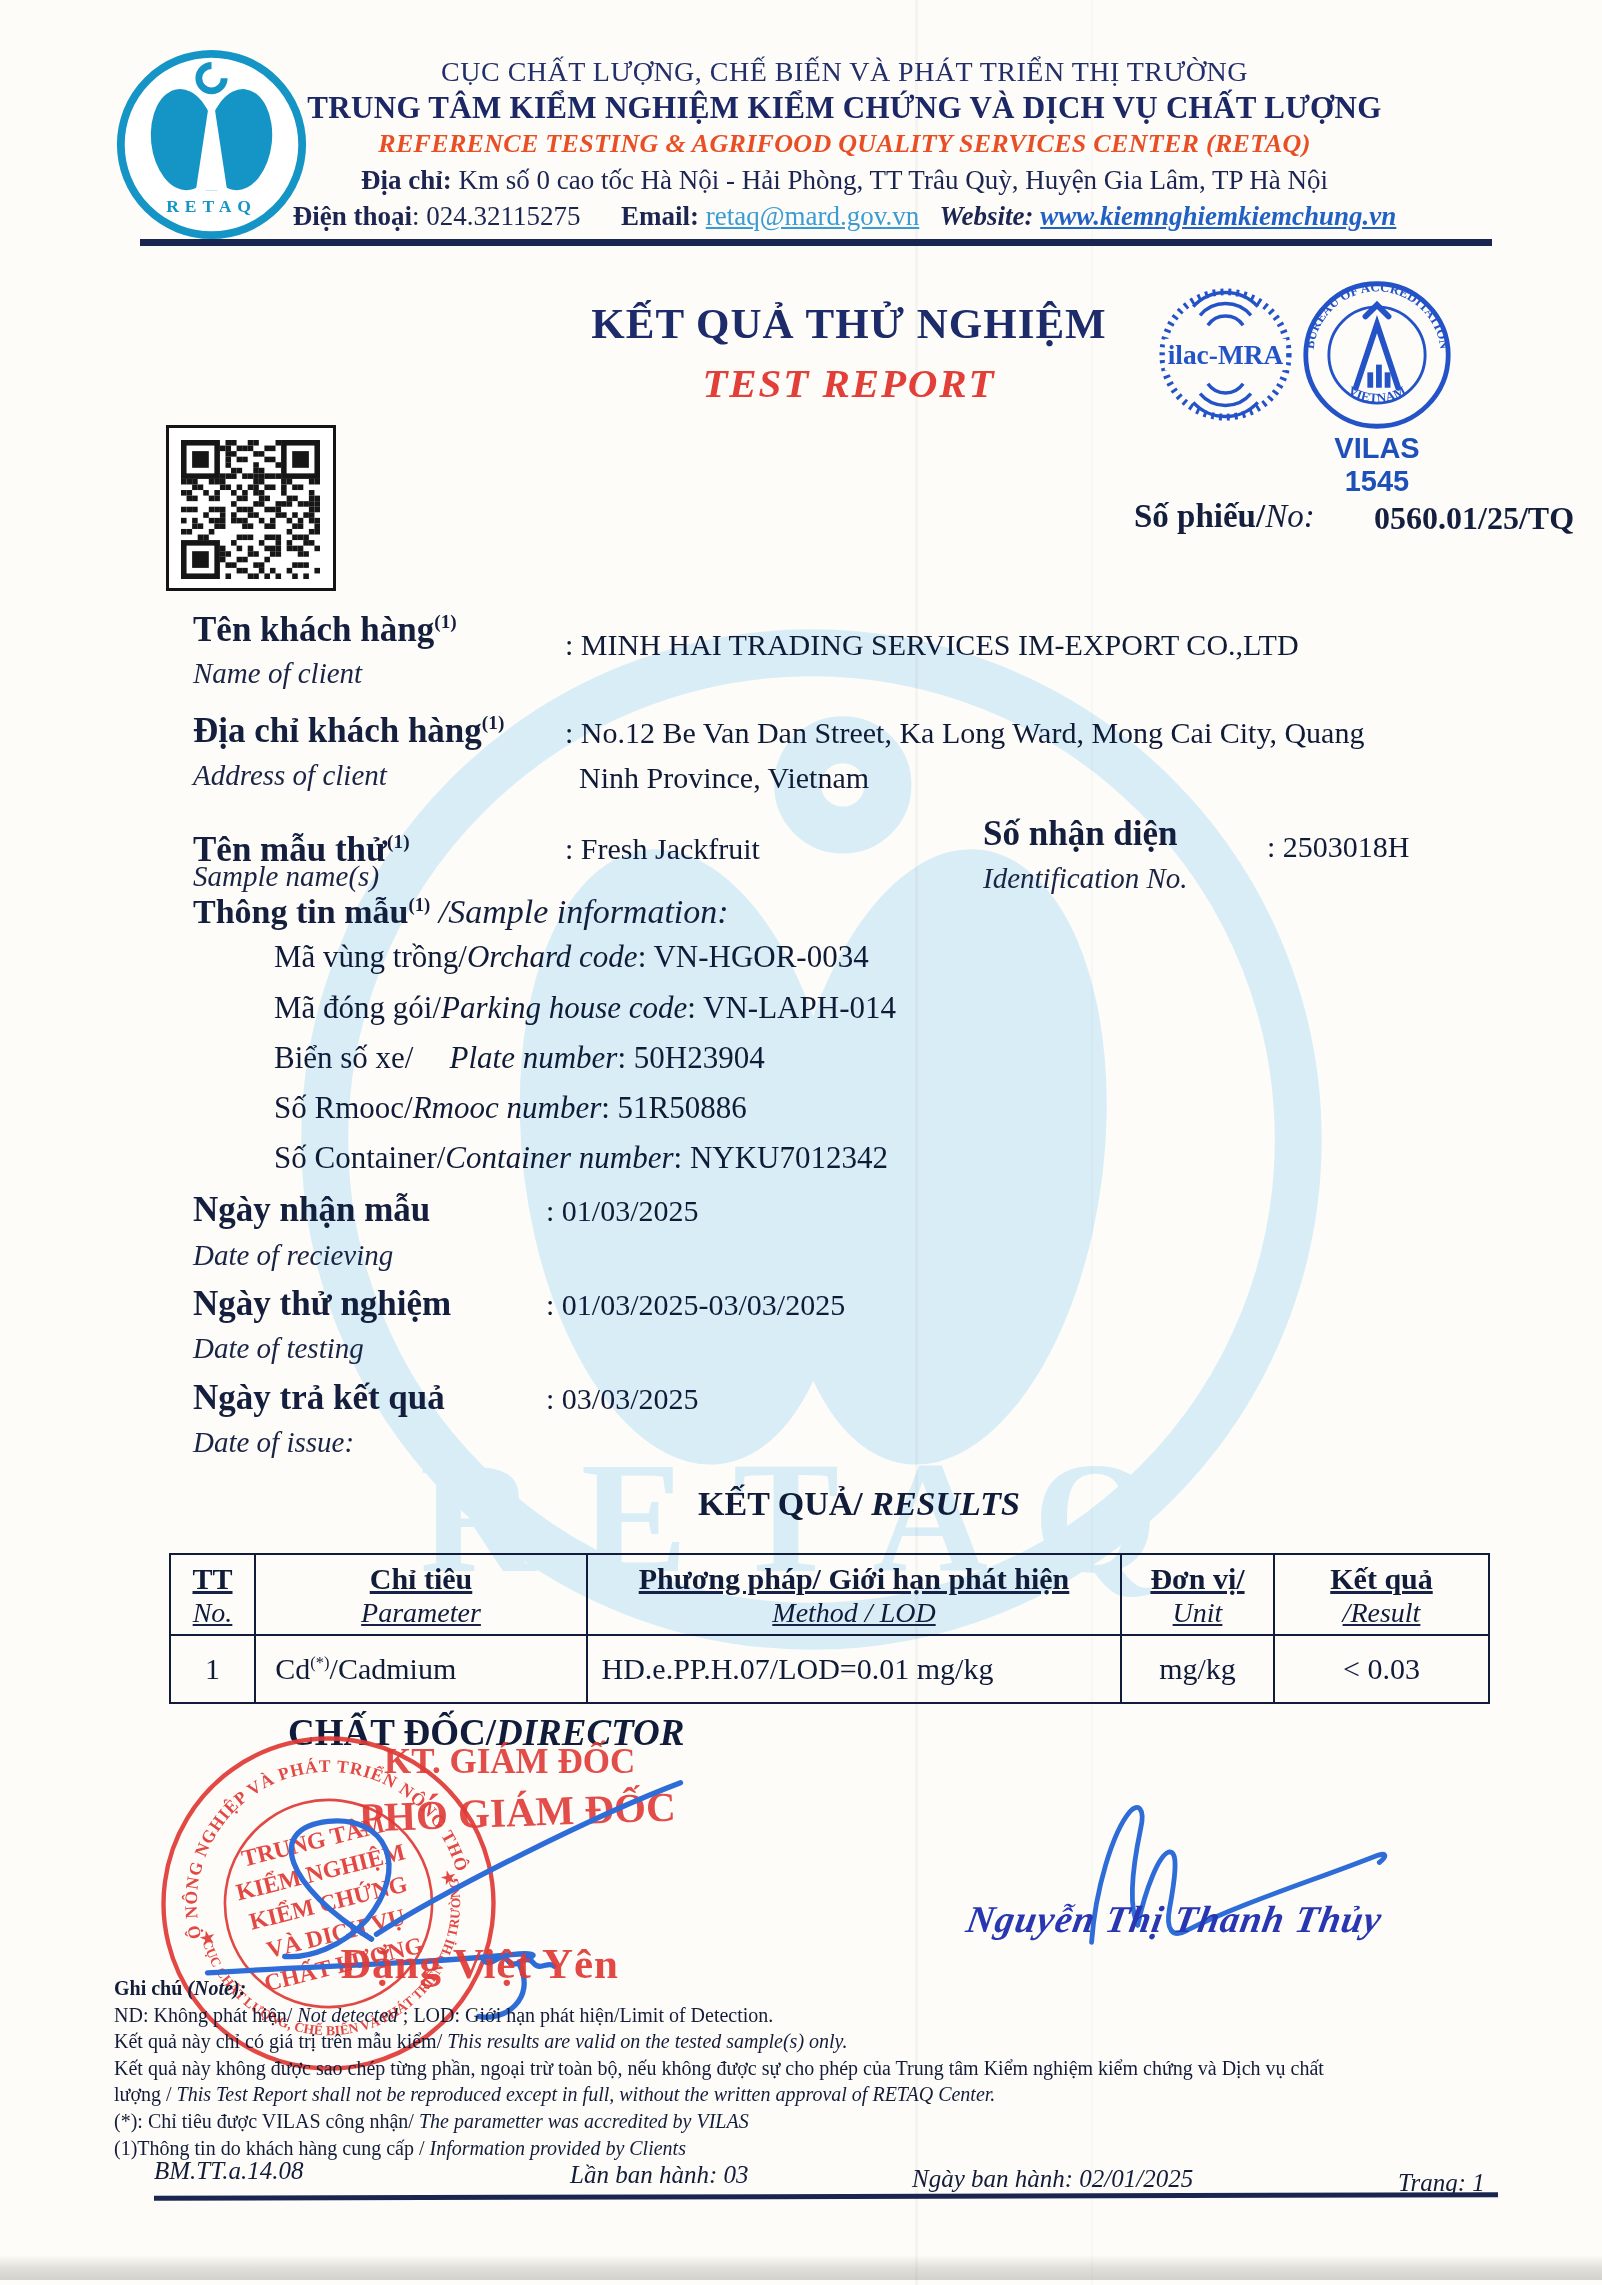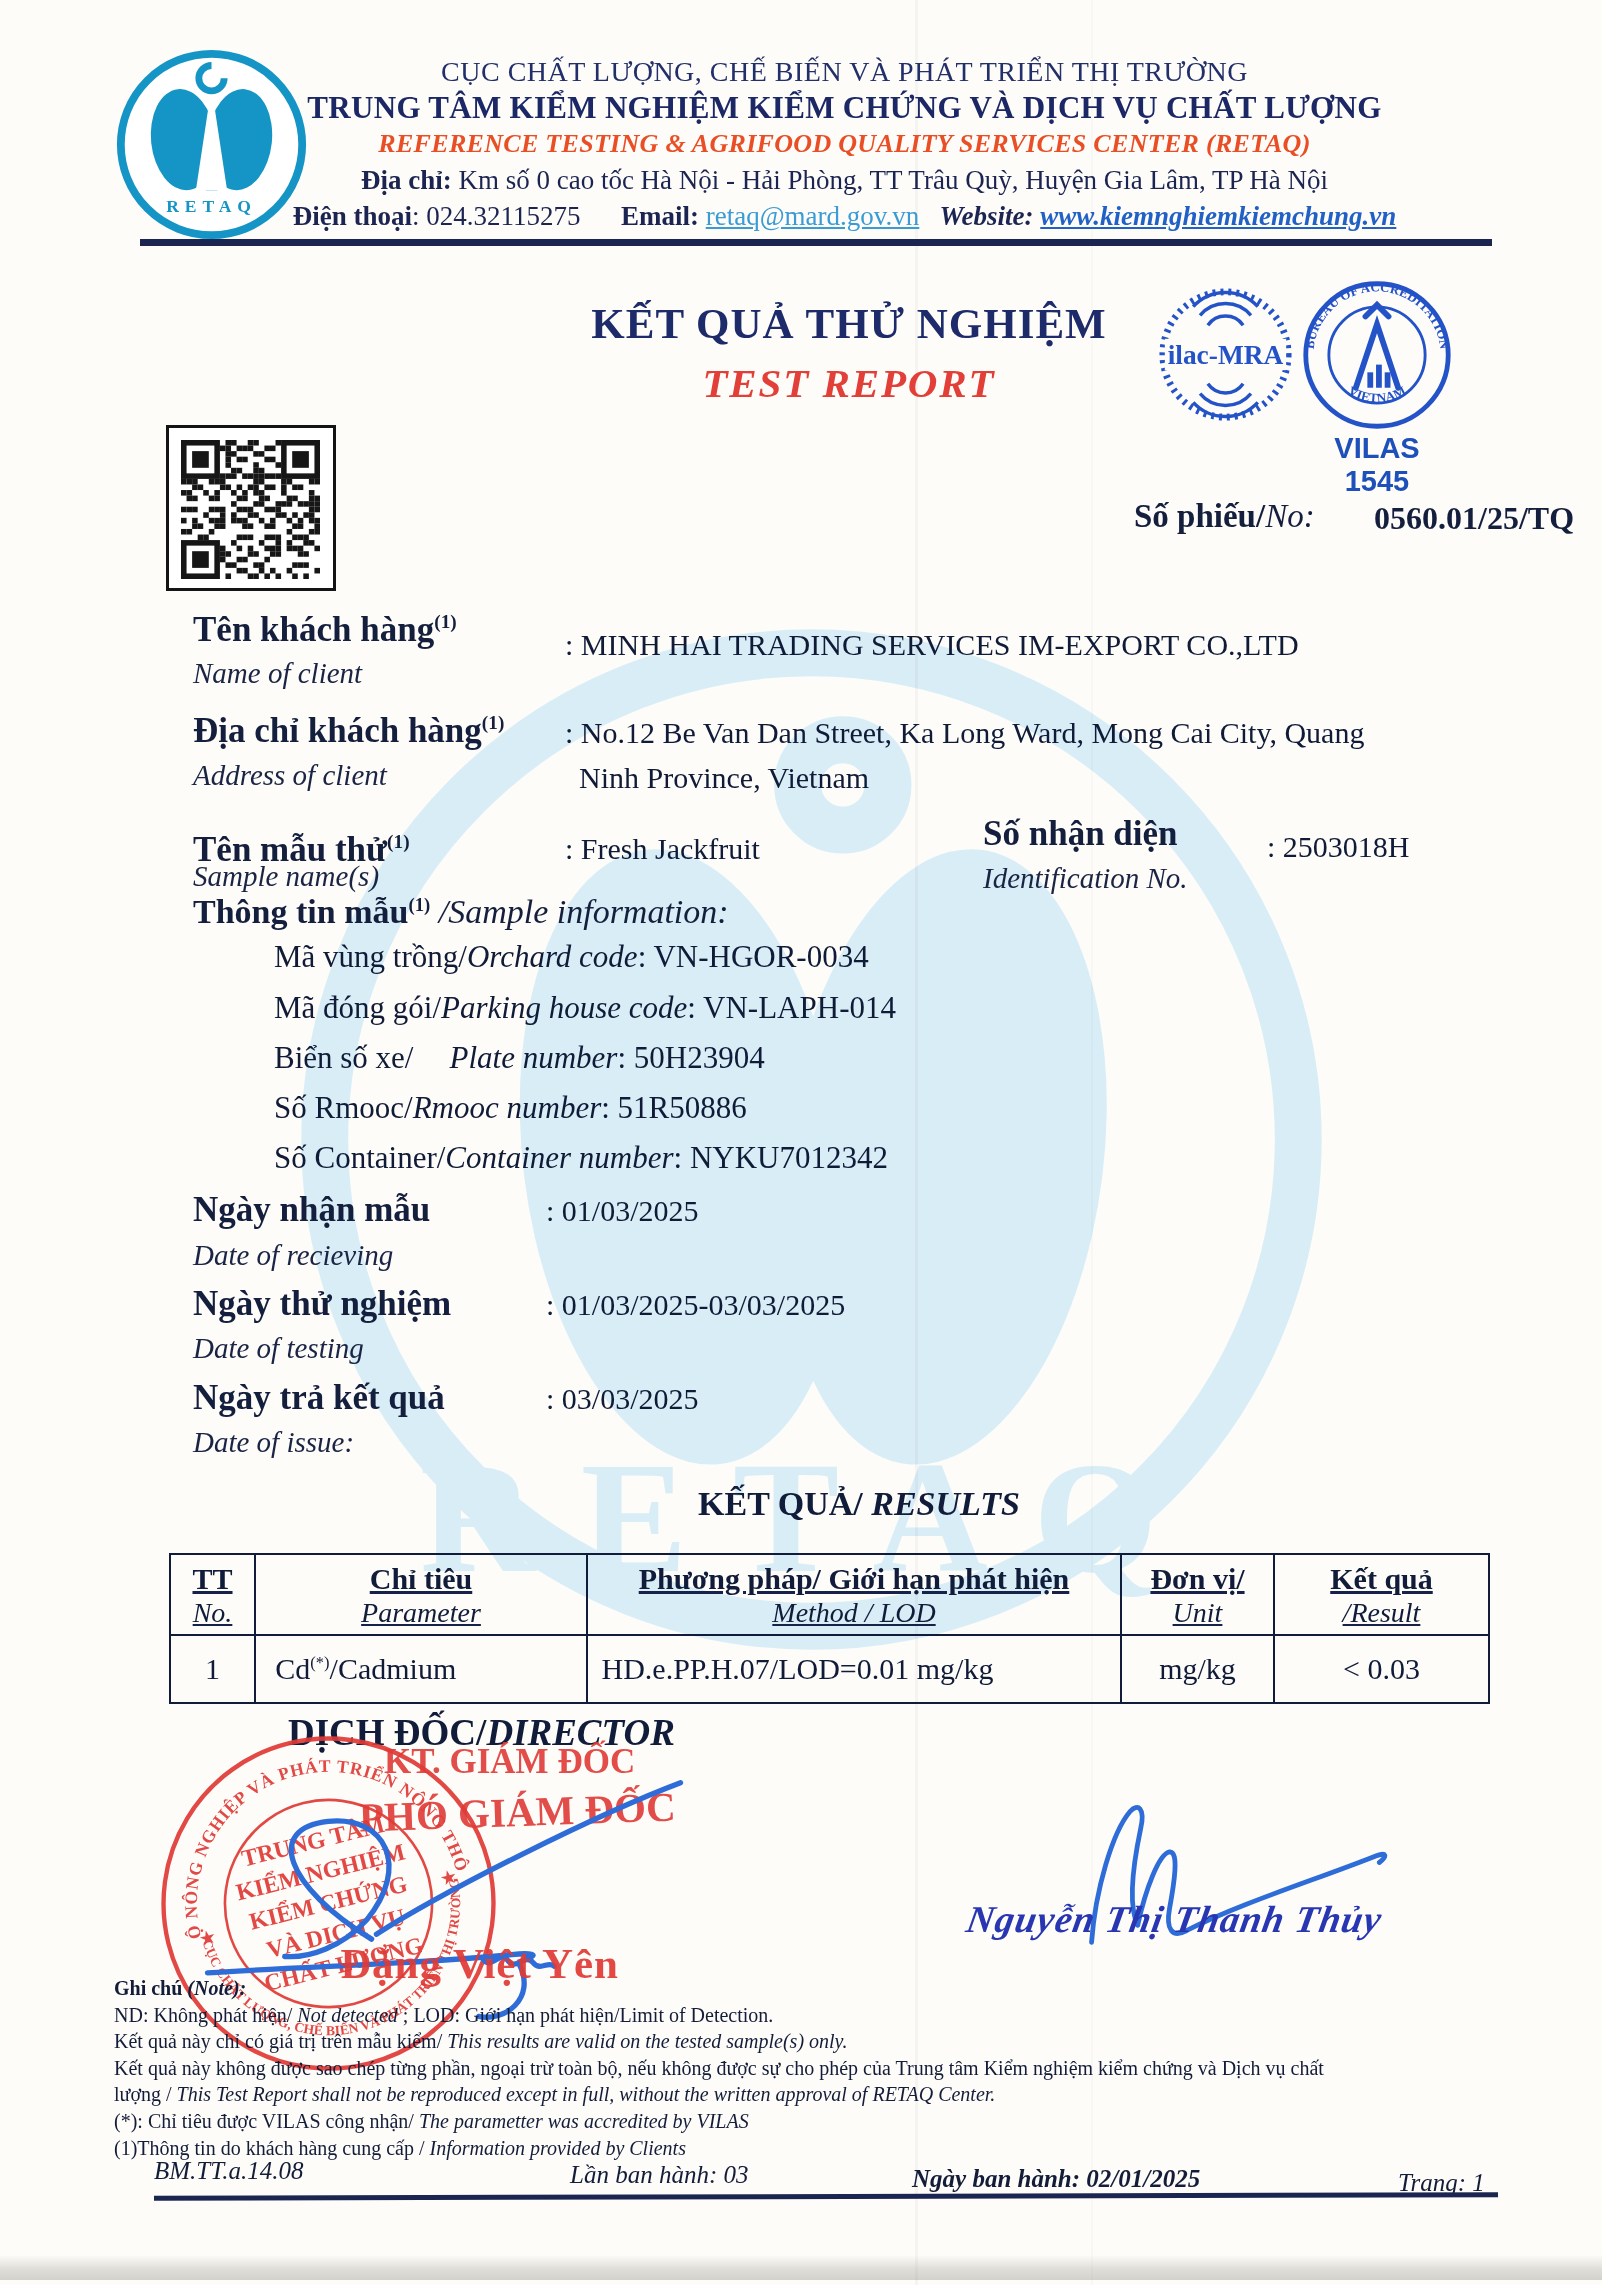--- a/index.html
+++ b/index.html
@@ -434,21 +434,21 @@
     <tr style="height:68px;">
       <td class="tdata">1</td>
       <td class="tdata" style="text-align:left;padding-left:19.3px;"><span>Cd</span><span style="vertical-align: super; font-size: 0.55em;">(*)</span><span>/Cadmium</span></td>
       <td class="tdata" style="text-align:left;padding-left:13.5px;">HD.e.PP.H.07/LOD=0.01 mg/kg</td>
       <td class="tdata">mg/kg</td>
       <td class="tdata">&lt; 0.03</td>
     </tr>
   </tbody>
     </table>
 
-  <div class="abs" style="left:288px;top:1711px;font-size:37px;color:#101c3a;"><span style="font-weight: bold;">DỊCH ĐỐC/</span><span style="font-weight: bold; font-style: italic;">DIRECTOR</span></div>
+  <div class="abs" style="left:288px;top:1711px;font-size:37px;color:#101c3a;"><span style="font-weight: bold;">CHẤT ĐỐC/</span><span style="font-weight: bold; font-style: italic;">DIRECTOR</span></div>
   <div class="abs redtxt" style="left:384px;top:1742px;font-size:35px;opacity:.9;">KT. GIÁM ĐỐC</div>
   <div class="abs redtxt" style="left:359px;top:1788px;font-size:41px;opacity:.9;transform:rotate(-2deg);">PHÓ GIÁM ĐỐC</div>
 
   <svg class="abs" style="left:153px;top:1728px;transform:rotate(-14deg);opacity:.92;" width="351" height="351" viewBox="0 0 400 400">
     <defs>
       <path id="stampTop" d="M50,200 A150,150 0 0 1 350,200"></path>
       <path id="stampBot" d="M50,200 A150,150 0 0 0 350,200"></path>
     </defs>
     <circle cx="200" cy="200" r="188" fill="none" stroke="#e03a36" stroke-width="5"></circle>
     <circle cx="200" cy="200" r="118" fill="none" stroke="#e03a36" stroke-width="3"></circle>
@@ -494,20 +494,20 @@
     <div><span>ND: Không phát hiện/ </span><span style="font-style: italic;">Not detected</span><span> ; LOD: Giới hạn phát hiện/Limit of Detection.</span></div>
     <div><span>Kết quả này chỉ có giá trị trên mẫu kiểm/ </span><span style="font-style: italic;">This results are valid on the tested sample(s) only.</span></div>
     <div><span>Kết quả này không được sao chép từng phần, ngoại trừ toàn bộ, nếu không được sự cho phép của Trung tâm Kiểm nghiệm kiểm chứng và Dịch vụ chất</span></div>
     <div><span>lượng / </span><span style="font-style: italic;">This Test Report shall not be reproduced except in full, without the written approval of RETAQ Center.</span></div>
     <div><span>(*): Chỉ tiêu được VILAS công nhận/ </span><span style="font-style: italic;">The parametter was accredited by VILAS</span></div>
     <div><span>(1)Thông tin do khách hàng cung cấp / </span><span style="font-style: italic;">Information provided by Clients</span></div>
   </div>
 
   <div class="abs meta" style="left:154px;top:2157px;">BM.TT.a.14.08</div>
   <div class="abs meta" style="left:570px;top:2161px;">Lần ban hành: 03</div>
-  <div class="abs meta" style="left:912px;top:2165px;font-weight:bold;">Ngày ban hành: 02/01/2025</div>
+  <div class="abs meta" style="left:912px;top:2165px;">Ngày ban hành: 02/01/2025</div>
   <div class="abs meta" style="left:1398px;top:2169px;">Trang: 1</div>
   <div class="abs rule" style="left:154px;top:2194px;width:1344px;height:4.8px;transform:rotate(-0.15deg);"></div>
 
   <div class="abs bottom-band" style="left:0;top:2255px;width:1603px;height:25px;"></div>
 
 </div>
 
 
 </body></html>

